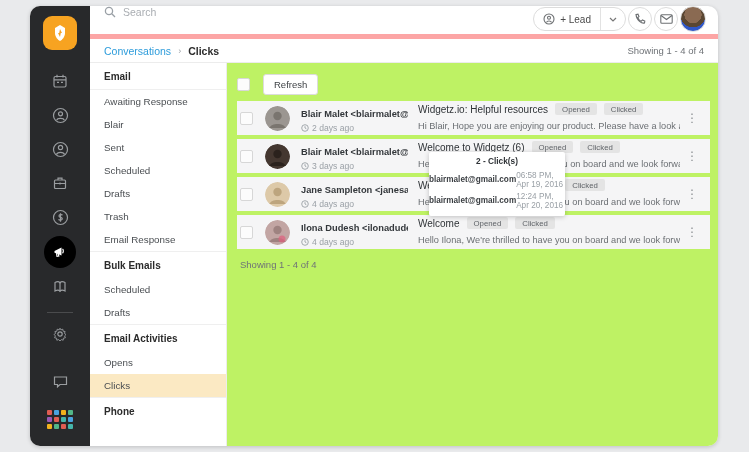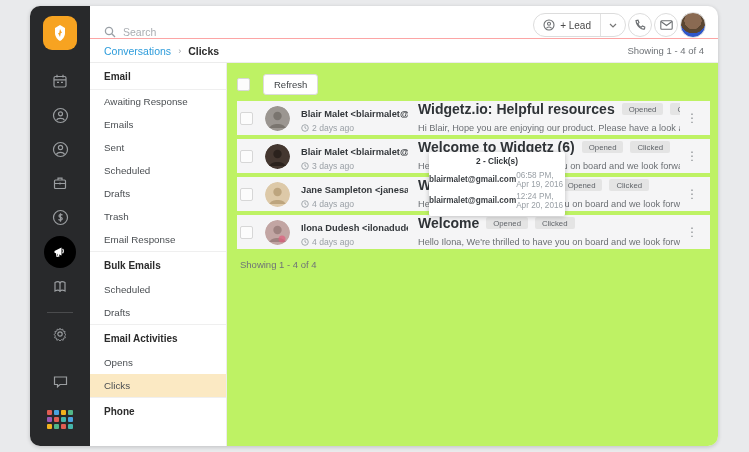--- a/index.html
+++ b/index.html
@@ -12,21 +12,21 @@
   .ric { width:34px; height:30px; display:flex; align-items:center; justify-content:center; color:#9a9da0; margin-bottom:4px; cursor:pointer; }
   .ric svg { display:block; }
   .ric.active { background:#000; border-radius:50%; width:32px; height:32px; color:#fff; }
   .rail-div { width:26px; height:1px; background:#4a4b4d; margin:6px 0; }
   .rail-spacer { flex:1; }
   .apps-grid { display:grid; grid-template-columns:repeat(4,5px); grid-gap:2px; }
   .apps-grid i { width:5px; height:5px; border-radius:1px; display:block; }
 
   
   .content { flex:1; display:flex; flex-direction:column; min-width:0; }
-  .topbar { height:33px; display:flex; align-items:flex-end; padding:0 12px 0 14px; border-bottom:1px solid #fca5a5; flex:0 0 33px; }
+  .topbar { height:33px; display:flex; align-items:flex-start; padding:0 12px 0 14px; border-bottom:5px solid #fca5a5; flex:0 0 33px; }
   .search { display:flex; align-items:center; gap:7px; color:#9aa0a6; flex:1; }
   .search input { border:none; outline:none; font-size:10.5px; color:#444; width:220px; font-family:"Liberation Sans",sans-serif; }
   .search input::placeholder { color:#a9adb2; }
   .top-actions { display:flex; align-items:center; gap:2px; }
   .lead-btn { display:flex; align-items:center; border:1px solid #dcdcdc; border-radius:14px; height:24px; background:#fff; font-size:10px; color:#4a4a4a; cursor:pointer; overflow:hidden; }
   .lead-btn .main-part { display:flex; align-items:center; gap:5px; padding:0 9px; height:100%; }
   .lead-btn .caret-part { border-left:1px solid #e2e2e2; padding:0 8px; height:100%; display:flex; align-items:center; color:#777; }
   .circle-btn { width:24px; height:24px; border-radius:50%; border:1px solid #dcdcdc; background:#fff; display:flex; align-items:center; justify-content:center; color:#6d7073; cursor:pointer; }
   .avatar-top { width:26px; height:26px; border-radius:50%; background:radial-gradient(circle at 50% 32%, #8a6a52 0 42%, #5a4632 43% 62%, #2f57c9 63% 100%); border:1px solid #e0e0e0; cursor:pointer; }
 
@@ -56,21 +56,21 @@
   .rowlist { display:flex; flex-direction:column; gap:4px; }
   .row { background:#f5f5f6; display:flex; align-items:center; height:34px; padding:0 6px 0 3px; cursor:pointer; }
   .row .cb { margin-right:12px; }
   .avatar { width:25px; height:25px; border-radius:50%; margin-right:11px; flex:0 0 25px; position:relative; overflow:hidden; }
   .avatar svg { position:absolute; left:0; top:0; }
   .who { width:107px; flex:0 0 107px; overflow:hidden; margin-right:10px; }
   .who .nm { font-size:9.3px; font-weight:bold; color:#33373b; white-space:nowrap; overflow:hidden; text-overflow:ellipsis; }
   .who .tm { display:flex; align-items:center; gap:3px; color:#9aa0a6; font-size:8.6px; margin-top:2px; }
   .msg { flex:1; min-width:0; overflow:hidden; }
   .subj-line { display:flex; align-items:center; gap:7px; white-space:nowrap; overflow:hidden; }
-  .subj { font-size:14px; font-weight:bold; color:#2f3337; }
+  .subj { font-size:10px; font-weight:normal; color:#2f3337; }
   .badge { background:#e4e4e4; color:#5f6368; font-size:7.8px; padding:1.5px 7px; border-radius:2px; flex:0 0 auto; }
   .preview { font-size:9.2px; color:#6b6f73; margin-top:2.5px; white-space:nowrap; overflow:hidden; }
   .kebab { color:#8b8f93; font-size:12px; padding:0 6px; flex:0 0 auto; cursor:pointer; line-height:1; }
   .showing-bottom { font-size:9.5px; color:#6f7377; margin:10px 0 0 3px; }
 
   
   .popup { position:absolute; left:202px; top:89px; width:136px; background:#fff; border-radius:2px; box-shadow:0 1px 5px rgba(0,0,0,.22); z-index:10; padding:4px 0 5px; }
   .popup-title { text-align:center; font-size:8.3px; font-weight:bold; color:#2f3337; margin-bottom:3px; }
   .popup-row { display:flex; justify-content:space-between; align-items:center; padding:1.5px 0; }
   .popup-email { font-size:8.2px; font-weight:bold; color:#3a3e42; }
@@ -219,21 +219,21 @@
         <span class="crumb-cur">Clicks</span>
       </div>
       <span class="showing">Showing 1 - 4 of 4</span>
     </div>
 
     <div class="body-row">
 
       <div class="panel">
         <div class="p-header first">Email</div>
         <div class="p-item">Awaiting Response</div>
-        <div class="p-item">Emails</div>
+        <div class="p-item">Blair</div>
         <div class="p-item">Sent</div>
         <div class="p-item">Scheduled</div>
         <div class="p-item">Drafts</div>
         <div class="p-item">Trash</div>
         <div class="p-item">Email Response</div>
         <div class="p-header bordered">Bulk Emails</div>
         <div class="p-item">Scheduled</div>
         <div class="p-item">Drafts</div>
         <div class="p-header bordered">Email Activities</div>
         <div class="p-item">Opens</div>

